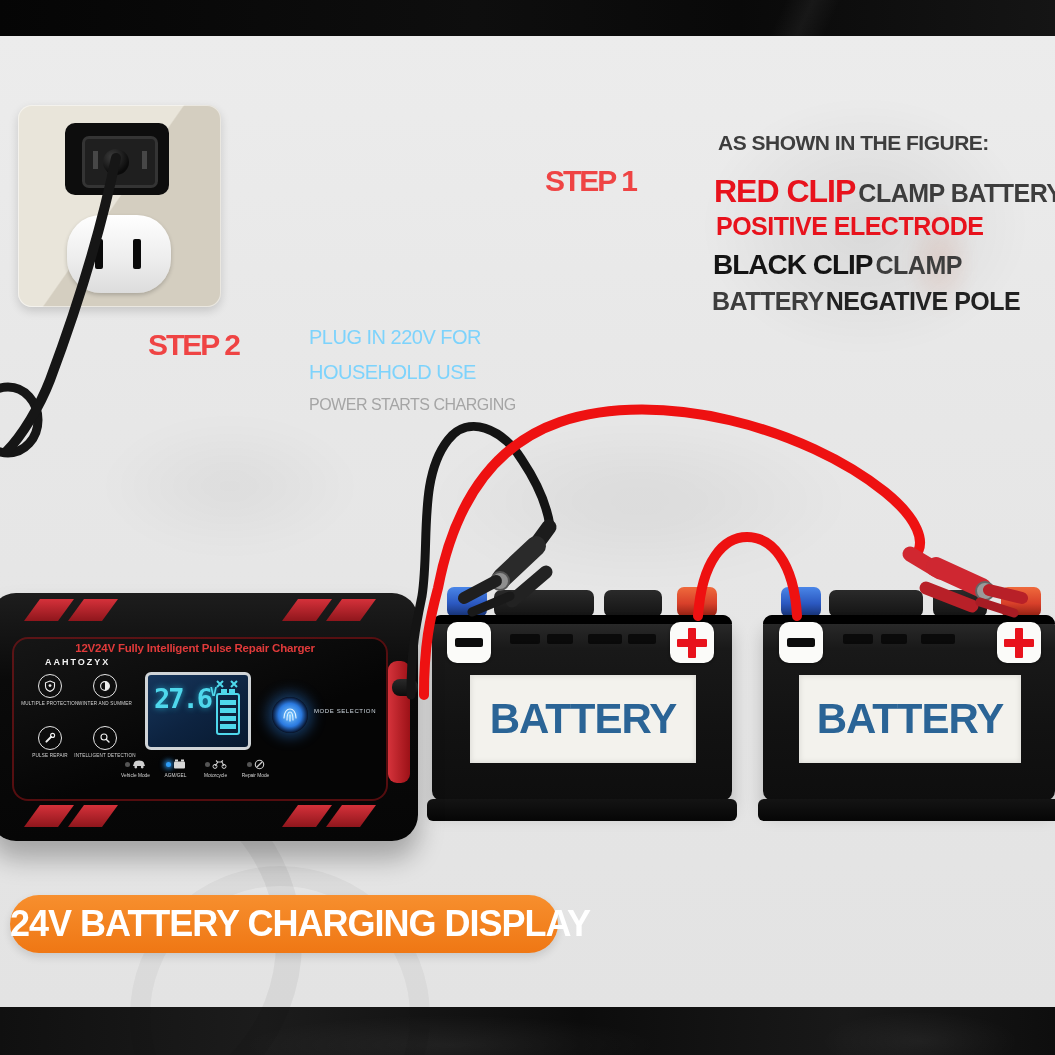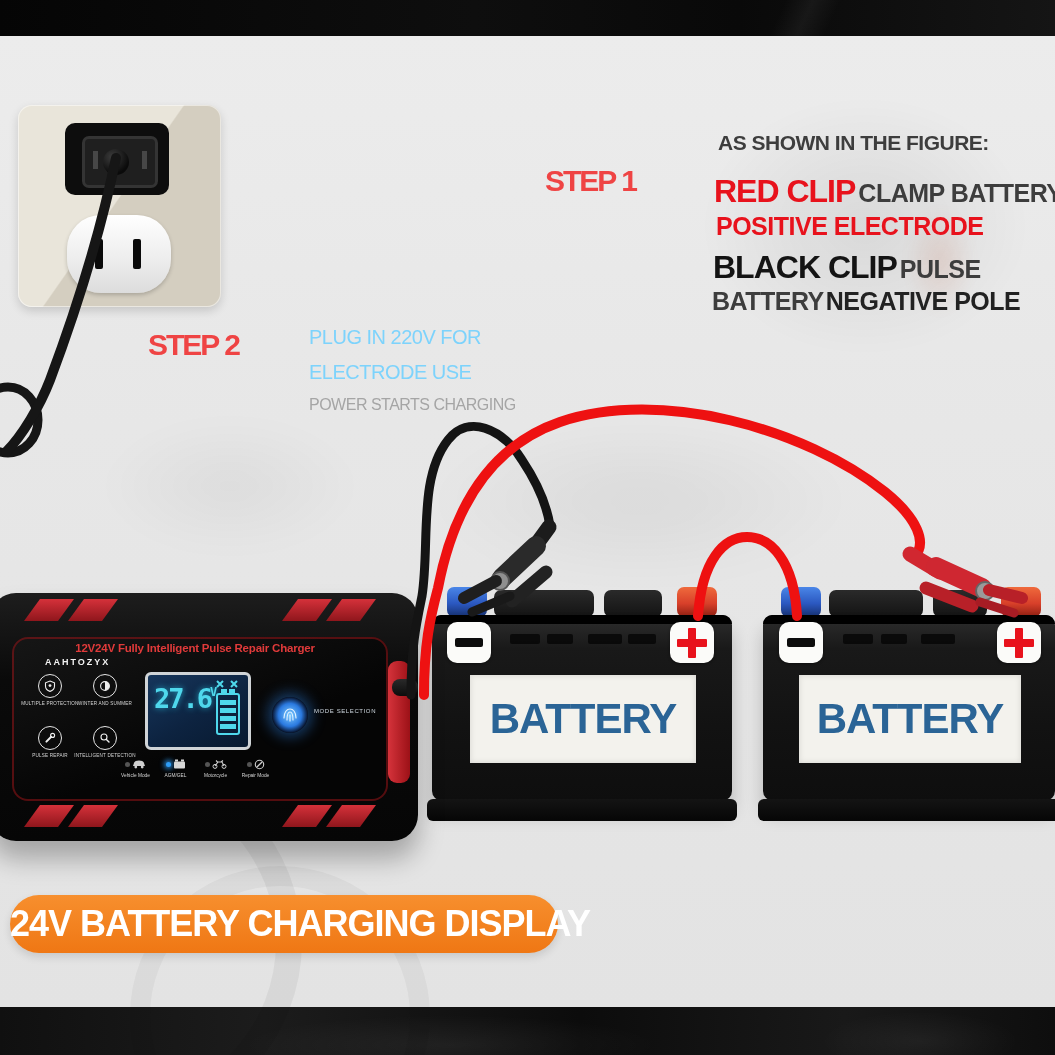--- a/index.html
+++ b/index.html
@@ -47,21 +47,21 @@
   
   .step-num{position:absolute;font-weight:900;font-size:30px;letter-spacing:-2px;color:#ef4444;}
   .s1-heading{position:absolute;left:718px;top:131px;font-size:21px;font-weight:700;
     letter-spacing:-0.5px;color:#3d3d3d;}
   .s1-lineA{position:absolute;left:714px;top:173px;display:flex;align-items:baseline;gap:3px;white-space:nowrap;}
   .s1-red-big{font-size:32px;font-weight:800;letter-spacing:-1px;color:#e8121c;}
   .s1-dark-med{font-size:25px;font-weight:600;letter-spacing:-0.5px;color:#3d3d3d;}
   .s1-lineB{position:absolute;left:716px;top:212px;font-size:25px;font-weight:700;
     letter-spacing:-0.5px;color:#e8121c;white-space:nowrap;}
   .s1-lineC{position:absolute;left:713px;top:249px;display:flex;align-items:baseline;gap:3px;white-space:nowrap;}
-  .s1-black-big{font-size:32px;font-weight:800;letter-spacing:-1px;color:#141414;}
+  .s1-black-big{font-size:28px;font-weight:800;letter-spacing:-1px;color:#141414;}
   .s1-lineD{position:absolute;left:712px;top:287px;display:flex;align-items:baseline;gap:2px;white-space:nowrap;}
   .s1-dark-bold{font-size:25px;font-weight:800;letter-spacing:-0.5px;color:#222;}
   .step2-block{position:absolute;left:309px;top:320px;}
   .s2-line{font-size:20px;font-weight:400;letter-spacing:-0.5px;color:#7dd3fc;line-height:35px;}
   .s2-sub{font-size:16px;font-weight:400;letter-spacing:-0.5px;color:#a5a5a5;line-height:29px;}
   
   .charger{position:absolute;left:-10px;top:593px;width:428px;height:248px;}
   .charger-body{position:absolute;inset:0;border-radius:26px;
     background:linear-gradient(180deg,#1d1d1d,#0a0a0a 35%,#060606);
     box-shadow:0 18px 26px rgba(0,0,0,.28);}
@@ -163,31 +163,31 @@
 
   <div class="s1-heading">AS SHOWN IN THE FIGURE:</div>
   <div class="step-num" style="left:545px;top:164px;">STEP 1</div>
   <div class="s1-lineA">
     <span class="s1-red-big">RED CLIP</span>
     <span class="s1-dark-med">CLAMP BATTERY</span>
   </div>
   <div class="s1-lineB">POSITIVE ELECTRODE</div>
   <div class="s1-lineC">
     <span class="s1-black-big">BLACK CLIP</span>
-    <span class="s1-dark-med">PULSE</span>
+    <span class="s1-dark-med">CLAMP</span>
   </div>
   <div class="s1-lineD">
     <span class="s1-dark-med">BATTERY</span>
     <span class="s1-dark-bold">NEGATIVE POLE</span>
   </div>
 
   <div class="step-num" style="left:148px;top:328px;">STEP 2</div>
   <div class="step2-block">
     <div class="s2-line">PLUG IN 220V FOR</div>
-    <div class="s2-line">ELECTRODE USE</div>
+    <div class="s2-line">HOUSEHOLD USE</div>
     <div class="s2-sub">POWER STARTS CHARGING</div>
   </div>
 
   <div class="battery" style="left:432px;top:585px;">
     <div class="cap" style="left:62px;width:100px;"></div>
     <div class="cap" style="left:172px;width:58px;"></div>
     <div class="terminal neg" style="left:15px;"></div>
     <div class="terminal pos" style="left:245px;"></div>
     <div class="batt-body"></div>
     <div class="batt-lip"></div>

